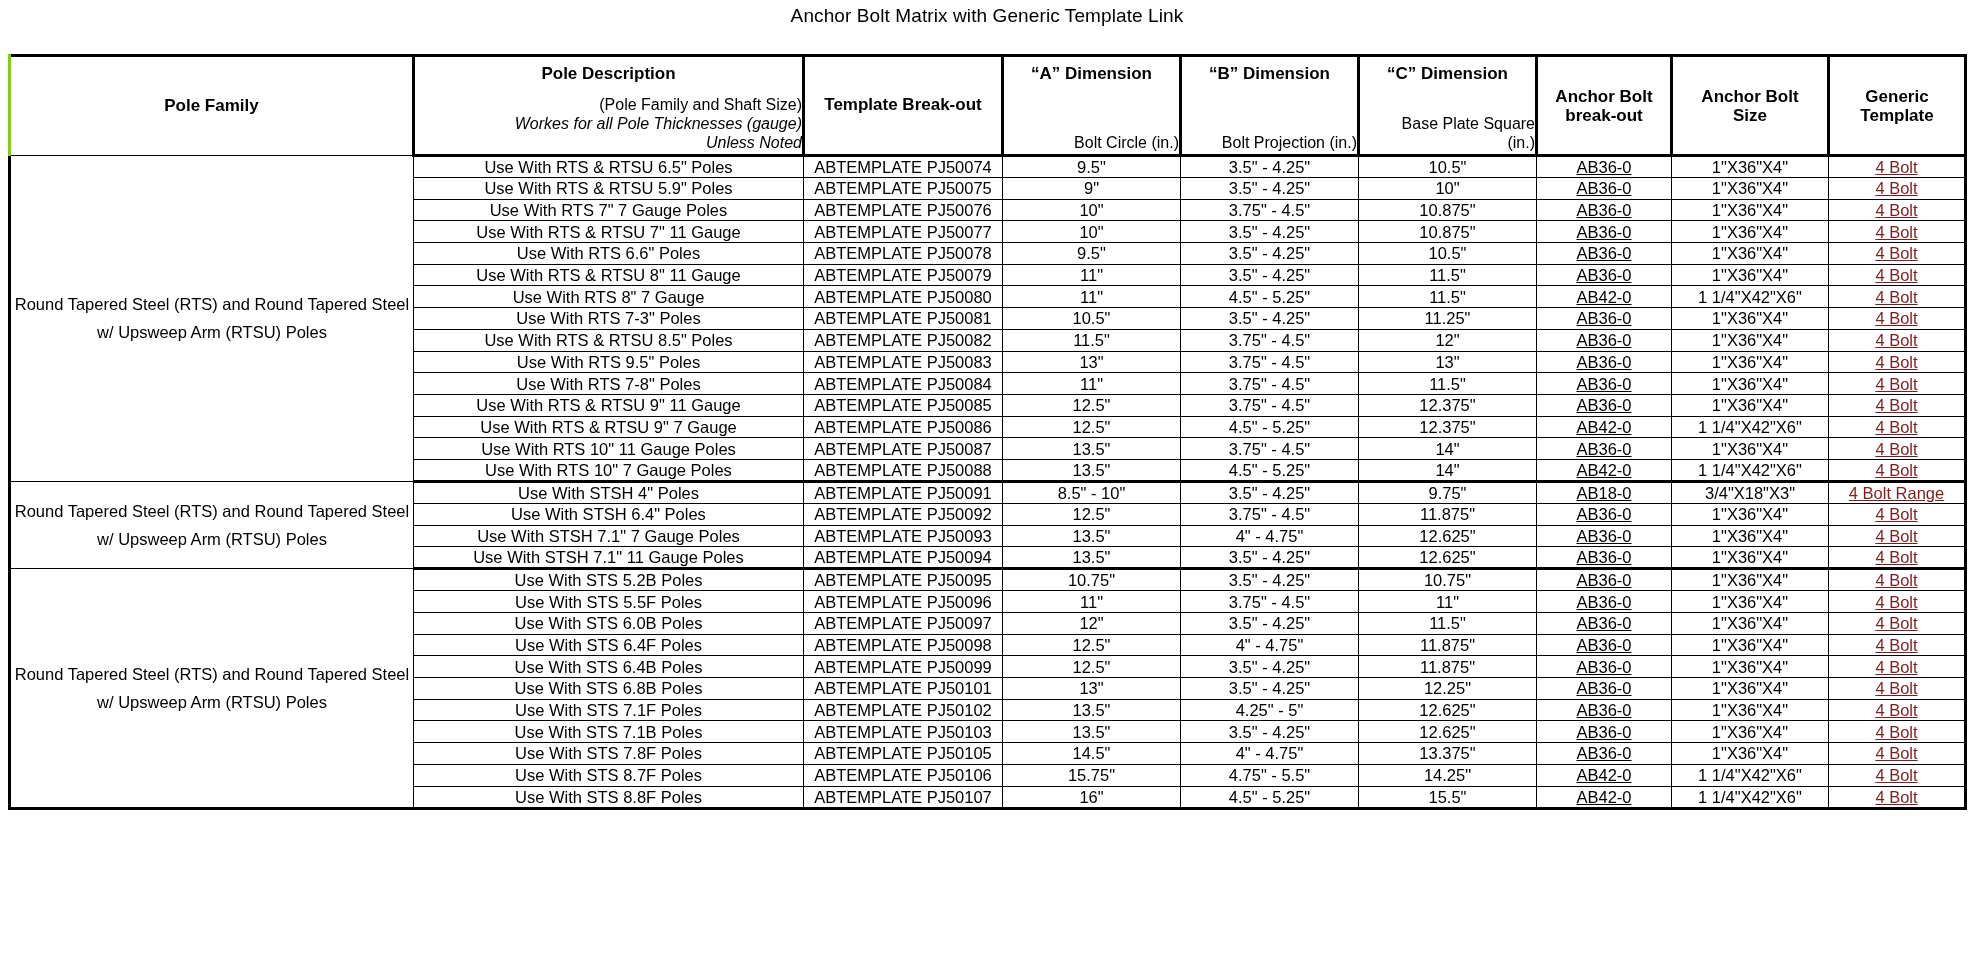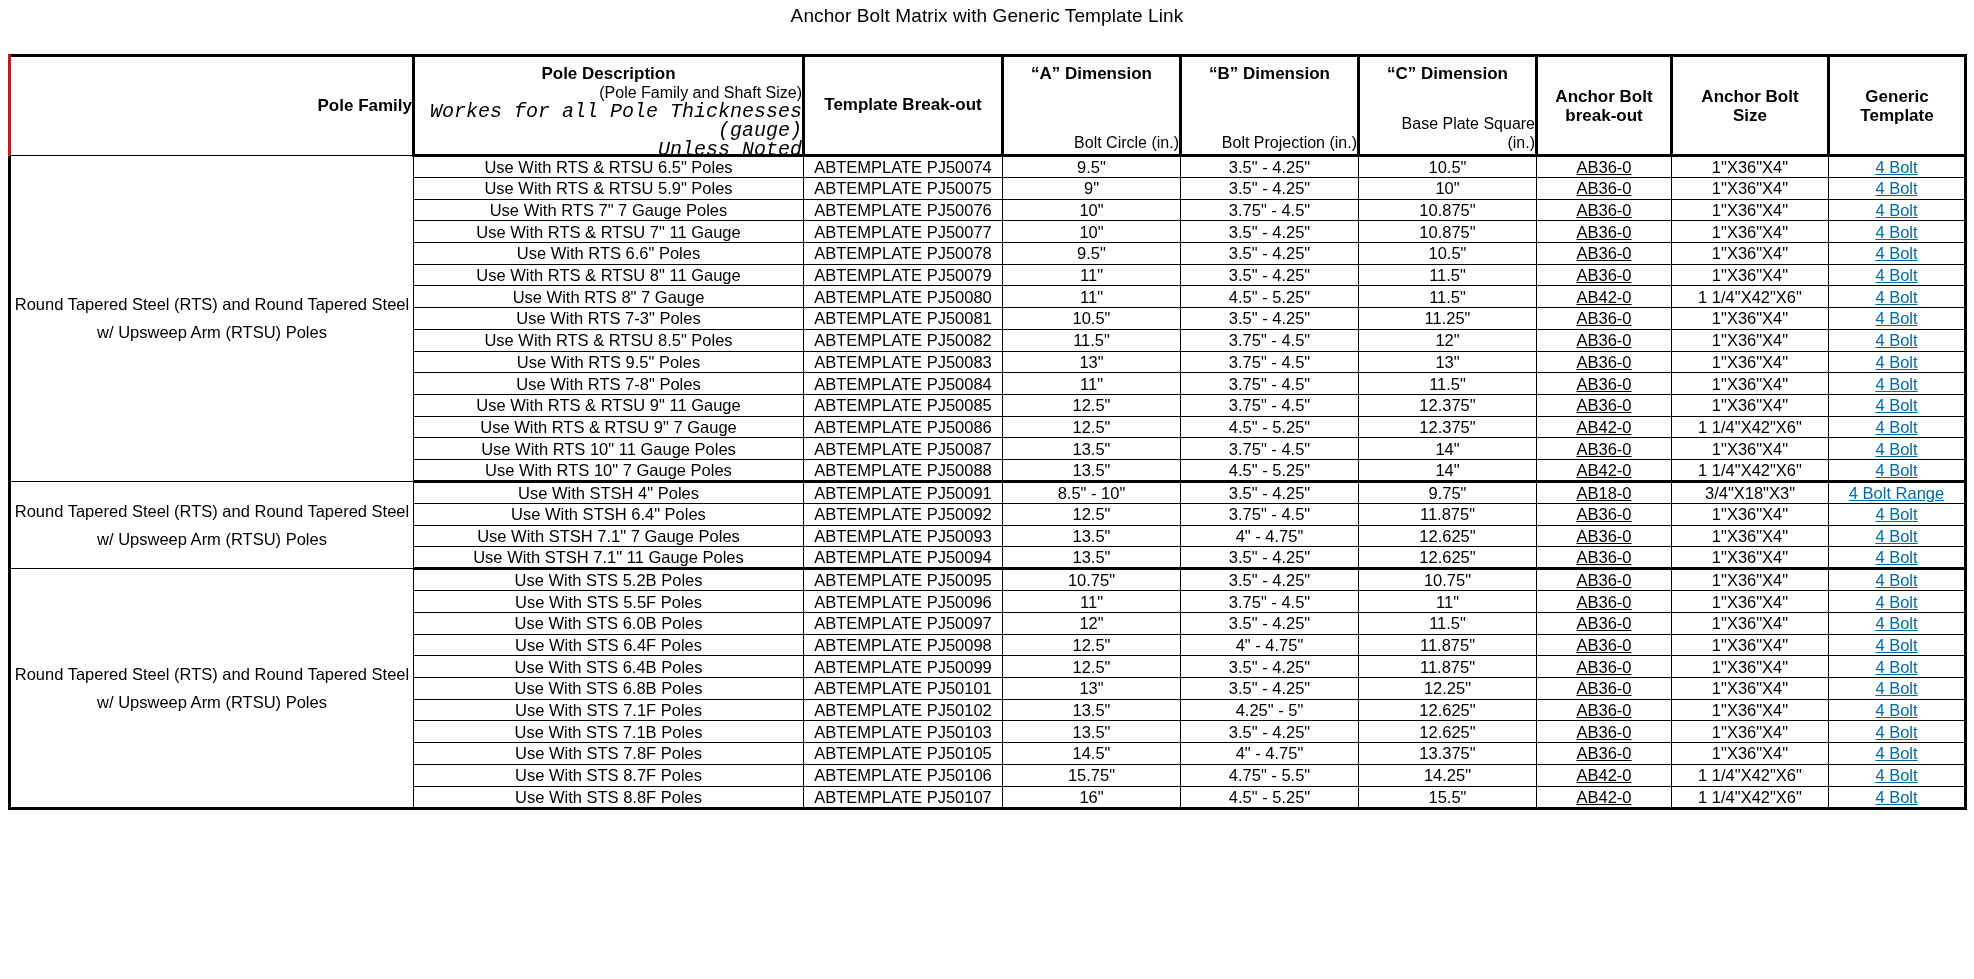--- a/index.html
+++ b/index.html
@@ -60,25 +60,25 @@
   col.c-gen      { width: 137px; }
 
   thead td {
     border-bottom: 3px solid #000;
     border-top: 3px solid #000;
     height: 100px;
     vertical-align: bottom;
     padding-bottom: 4px;
     line-height: 19px;
   }
-  thead td.thick-l { border-left: 3px solid #b91c1c; text-align: right; }
+  thead td.thick-l { border-left: 3px solid #84cc16; }
   thead td.thick-r { border-right: 3px solid #000; }
   .hd-bold { font-weight: bold; font-size: 17px; }
   .hd-reg { font-weight: 400; font-size: 16px; }
-  .hd-ital { font-style: italic; font-weight: 400; font-size: 20px; font-family: Liberation Mono, monospace; }
+  .hd-ital { font-style: italic; font-weight: 400; font-size: 16px; }
   .hd-stack { display: flex; flex-direction: column; justify-content: space-between; height: 96px; }
   .hd-stack .top { padding-top: 6px; }
   .hd-stack .bot { padding-bottom: 2px; text-align: right; }
   .hd-center-bottom { display: block; padding-bottom: 2px; }
 
   tbody td {
     height: 21.7px;
     line-height: 20px;
     border-top: 1px solid #000;
     border-bottom: 1px solid #000;
@@ -99,21 +99,21 @@
   td.b-cell { border-right: 3px solid #000; }
   td.c-cell { border-right: 3px solid #000; }
   td.ab-cell { border-right: 3px solid #000; text-decoration: underline; }
   td.size-cell { border-right: 3px solid #000; }
   td.gen-cell { border-right: 3px solid #000; }
 
   tbody tr.group-start > td:not(.family-cell) { border-top: 3px solid #000; }
   tbody tr.group-end > td:not(.family-cell) { border-bottom: 3px solid #000; }
 
   a.tmpl-link {
-    color: #0369a1;
+    color: #7f1d1d;
     text-decoration: underline;
     font-size: 16.5px;
     cursor: pointer;
   }
 </style>
 </head>
 <body>
 
 <div class="page">
 

